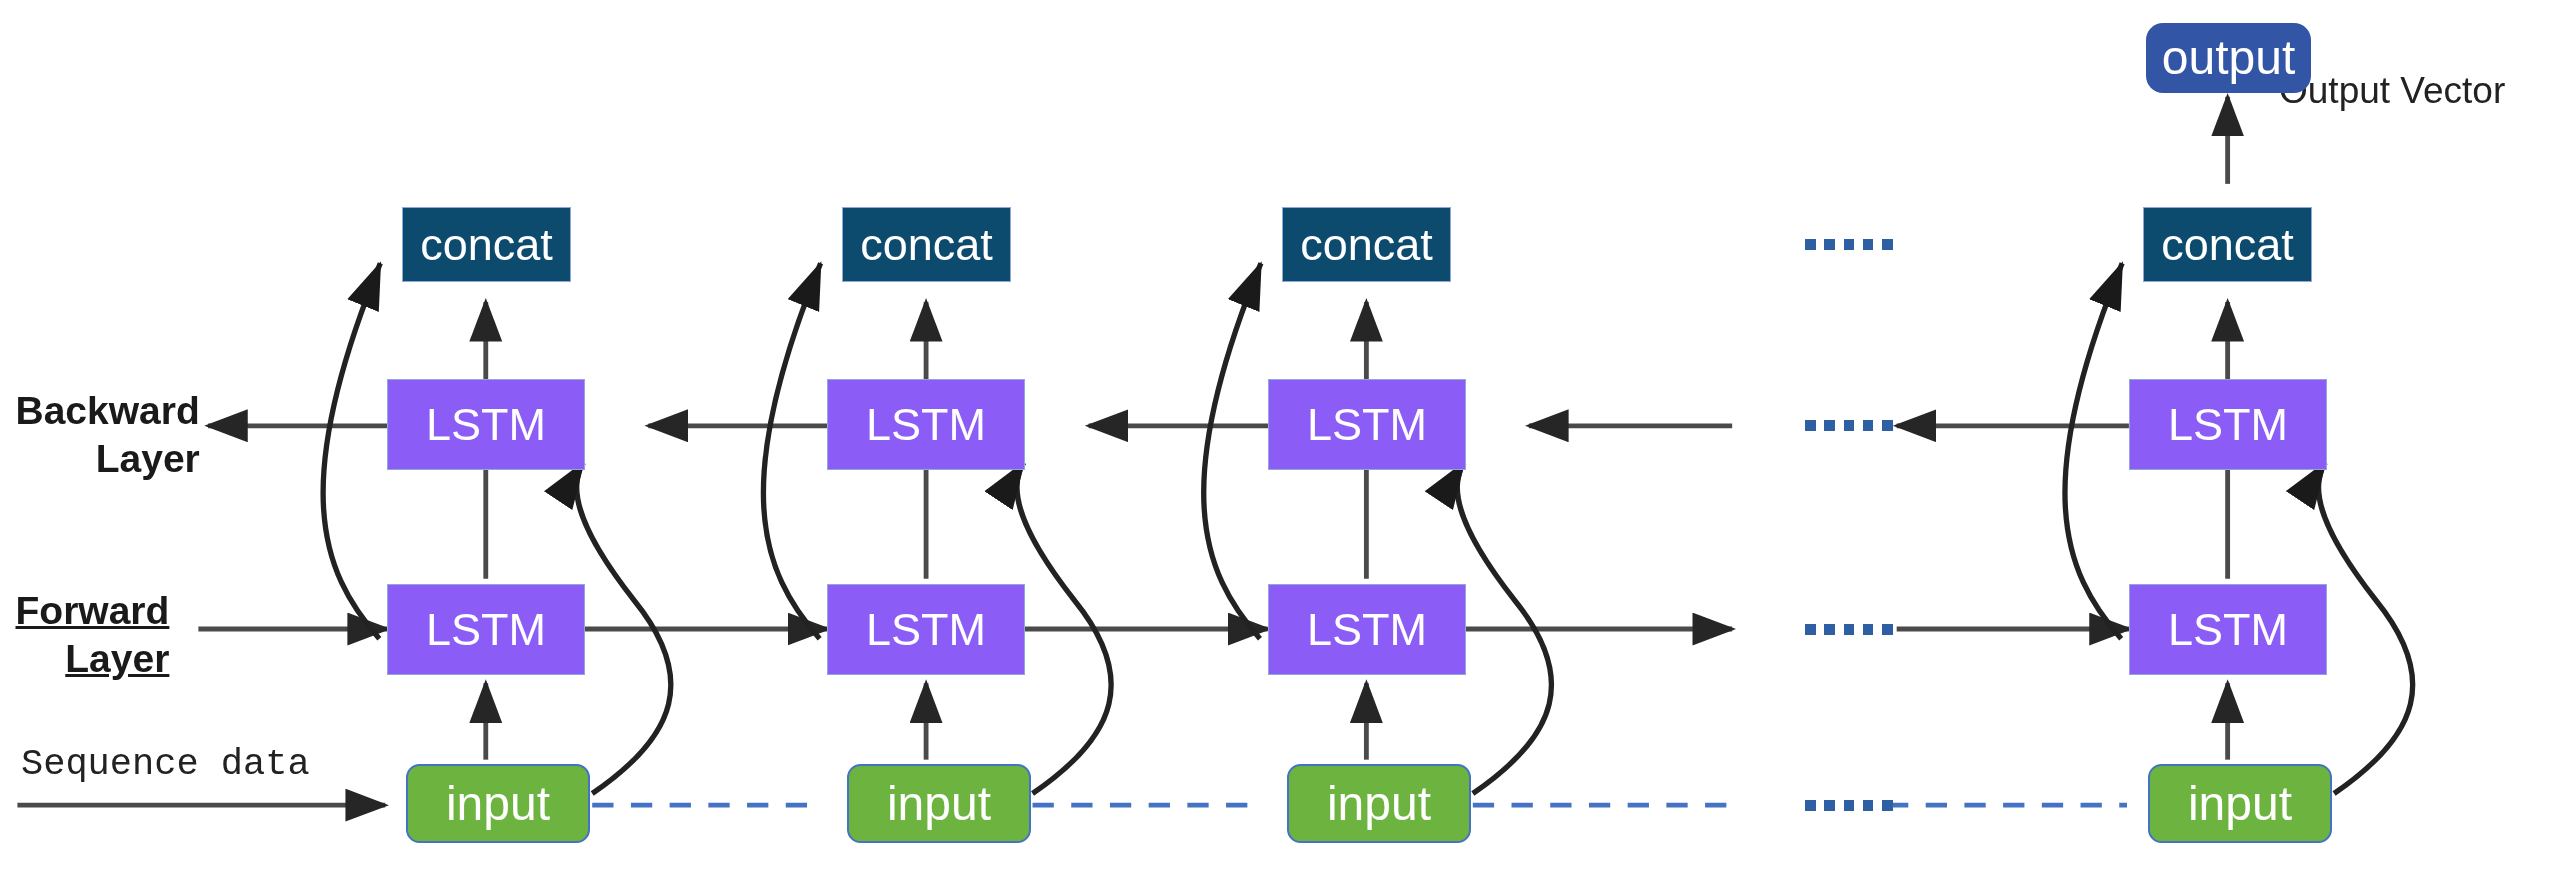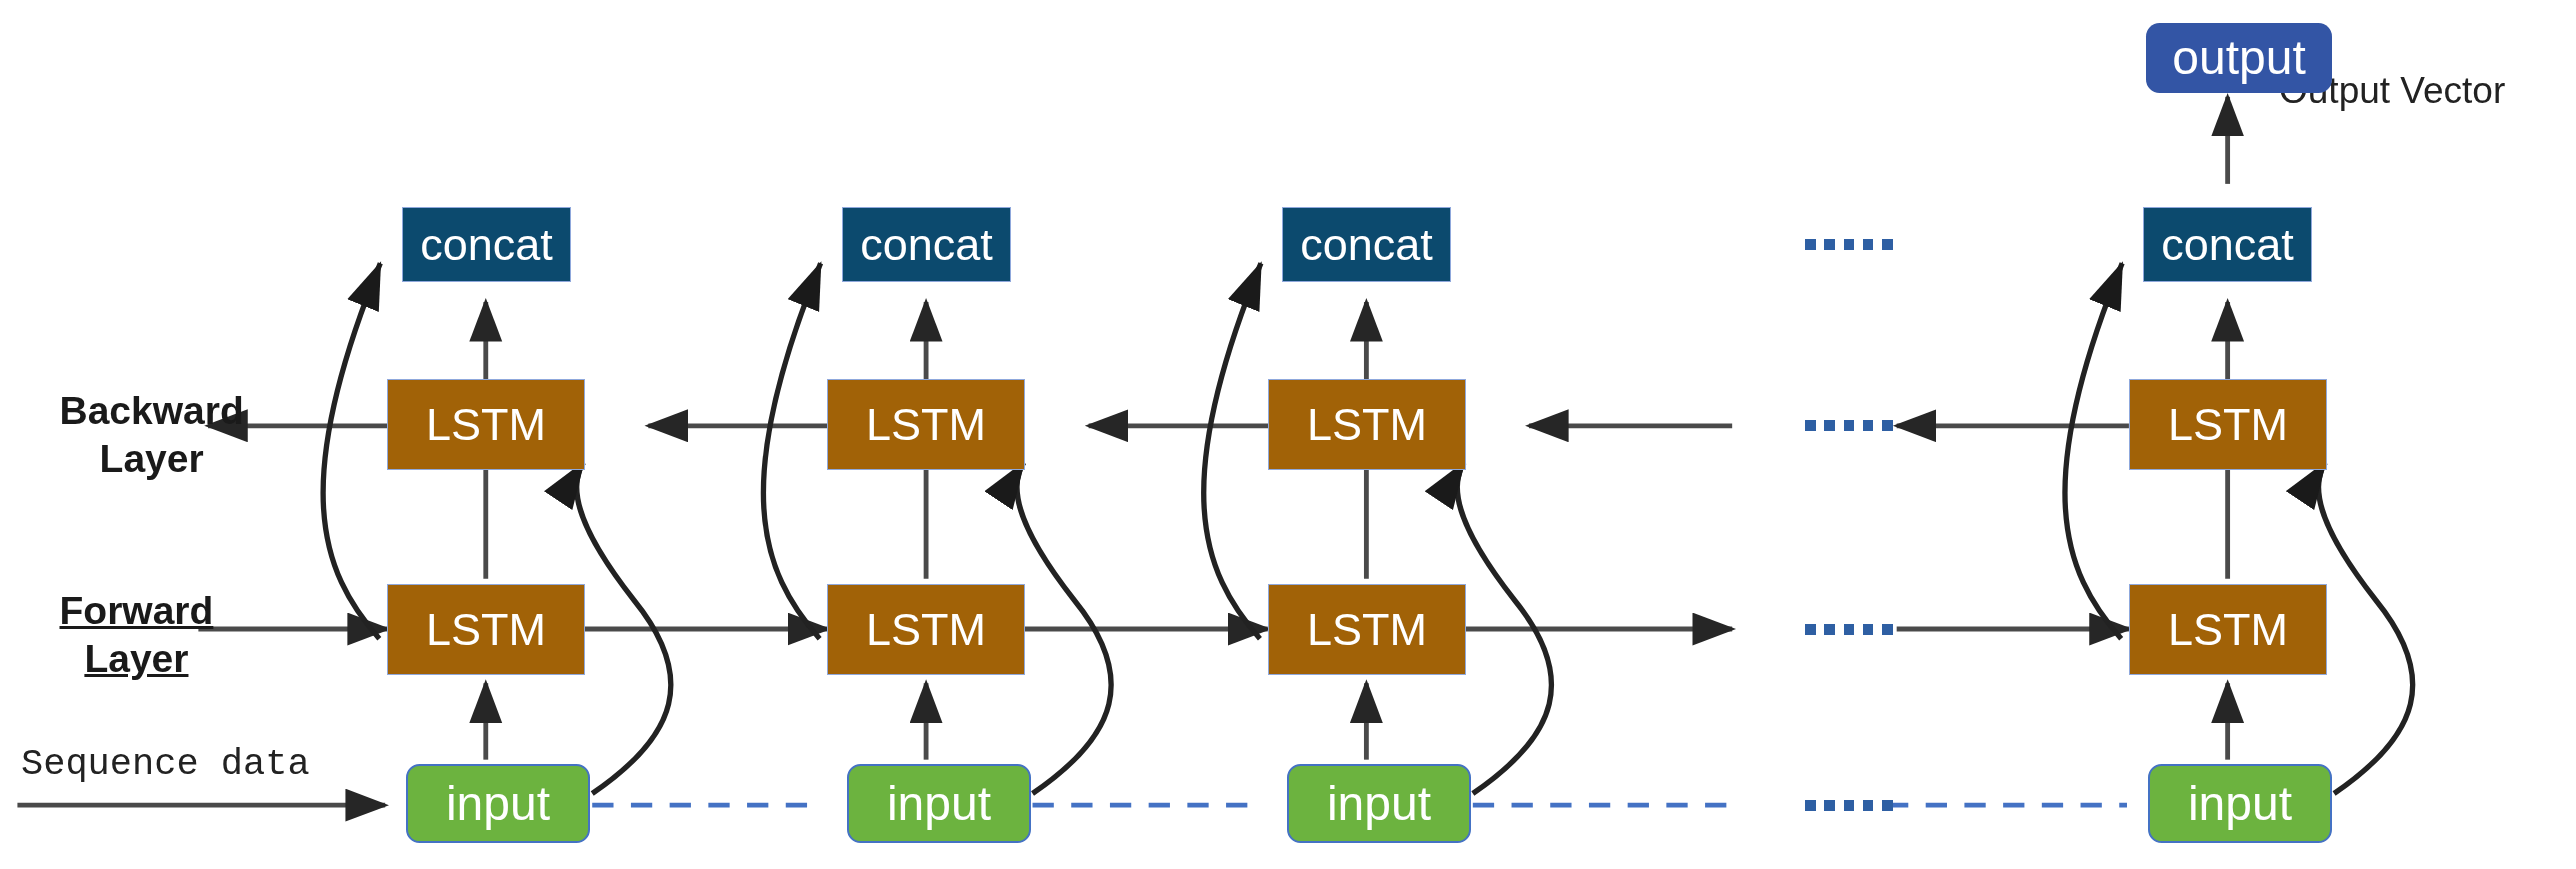--- a/index.html
+++ b/index.html
@@ -23,21 +23,21 @@
     text-align:center;
     white-space:nowrap;
     line-height:1;
   }
   .node.concat{
     background:#0c4a6e;
     border:1.9px solid #8FA8DC;
     font-size:45px;
   }
   .node.lstm{
-    background:#a16207;
+    background:#8b5cf6;
     border:1.9px solid #8FA8DC;
     font-size:45px;
   }
   .node.input{
     background:#6CB33F;
     border:2.9px solid #4472C4;
     border-radius:13.5px;
     font-size:48px;
     text-align:right;
   }
@@ -48,22 +48,21 @@
     font-size:48px;
   }
 
   .side-label{
     position:absolute;
     color:#1a1a1a;
     font-weight:bold;
     font-size:39px;
     line-height:1.22;
     white-space:pre-line;
-    text-align:center;
-    margin-left:44px;
+    text-align:right;
   }
   .plain-label{
     position:absolute;
     color:#222222;
     font-weight:normal;
     font-size:37px;
     white-space:nowrap;
   }
 
   .ellipsis{
@@ -148,21 +147,21 @@
     </g>
   </svg>
 
   <div class="side-label" style="left:15.5px;top:387px;">Backward
 Layer</div>
   <div class="side-label" style="left:15.5px;top:587px;text-decoration:underline;">Forward
 Layer</div>
   <div class="plain-label" style="left:21px;top:743px;font-family:Liberation Mono, monospace;">Sequence data</div>
   <div class="plain-label" style="left:2279px;top:70px;">Output Vector</div>
 
-  <div class="node output" style="left:2146px;top:23px;width:186px;height:70px;">output</div>
+  <div class="node output" style="left:2146px;top:23px;width:165px;height:70px;border-radius:17px;">output</div>
 
   <div class="node concat" style="left:402px;top:207px;width:169px;height:75px;">concat</div>
   <div class="node concat" style="left:842px;top:207px;width:169px;height:75px;">concat</div>
   <div class="node concat" style="left:1282px;top:207px;width:169px;height:75px;">concat</div>
   <div class="node concat" style="left:2143px;top:207px;width:169px;height:75px;">concat</div>
 
   <div class="node lstm" style="left:387px;top:379px;width:198px;height:91px;">LSTM</div>
   <div class="node lstm" style="left:827px;top:379px;width:198px;height:91px;">LSTM</div>
   <div class="node lstm" style="left:1268px;top:379px;width:198px;height:91px;">LSTM</div>
   <div class="node lstm" style="left:2129px;top:379px;width:198px;height:91px;">LSTM</div>

